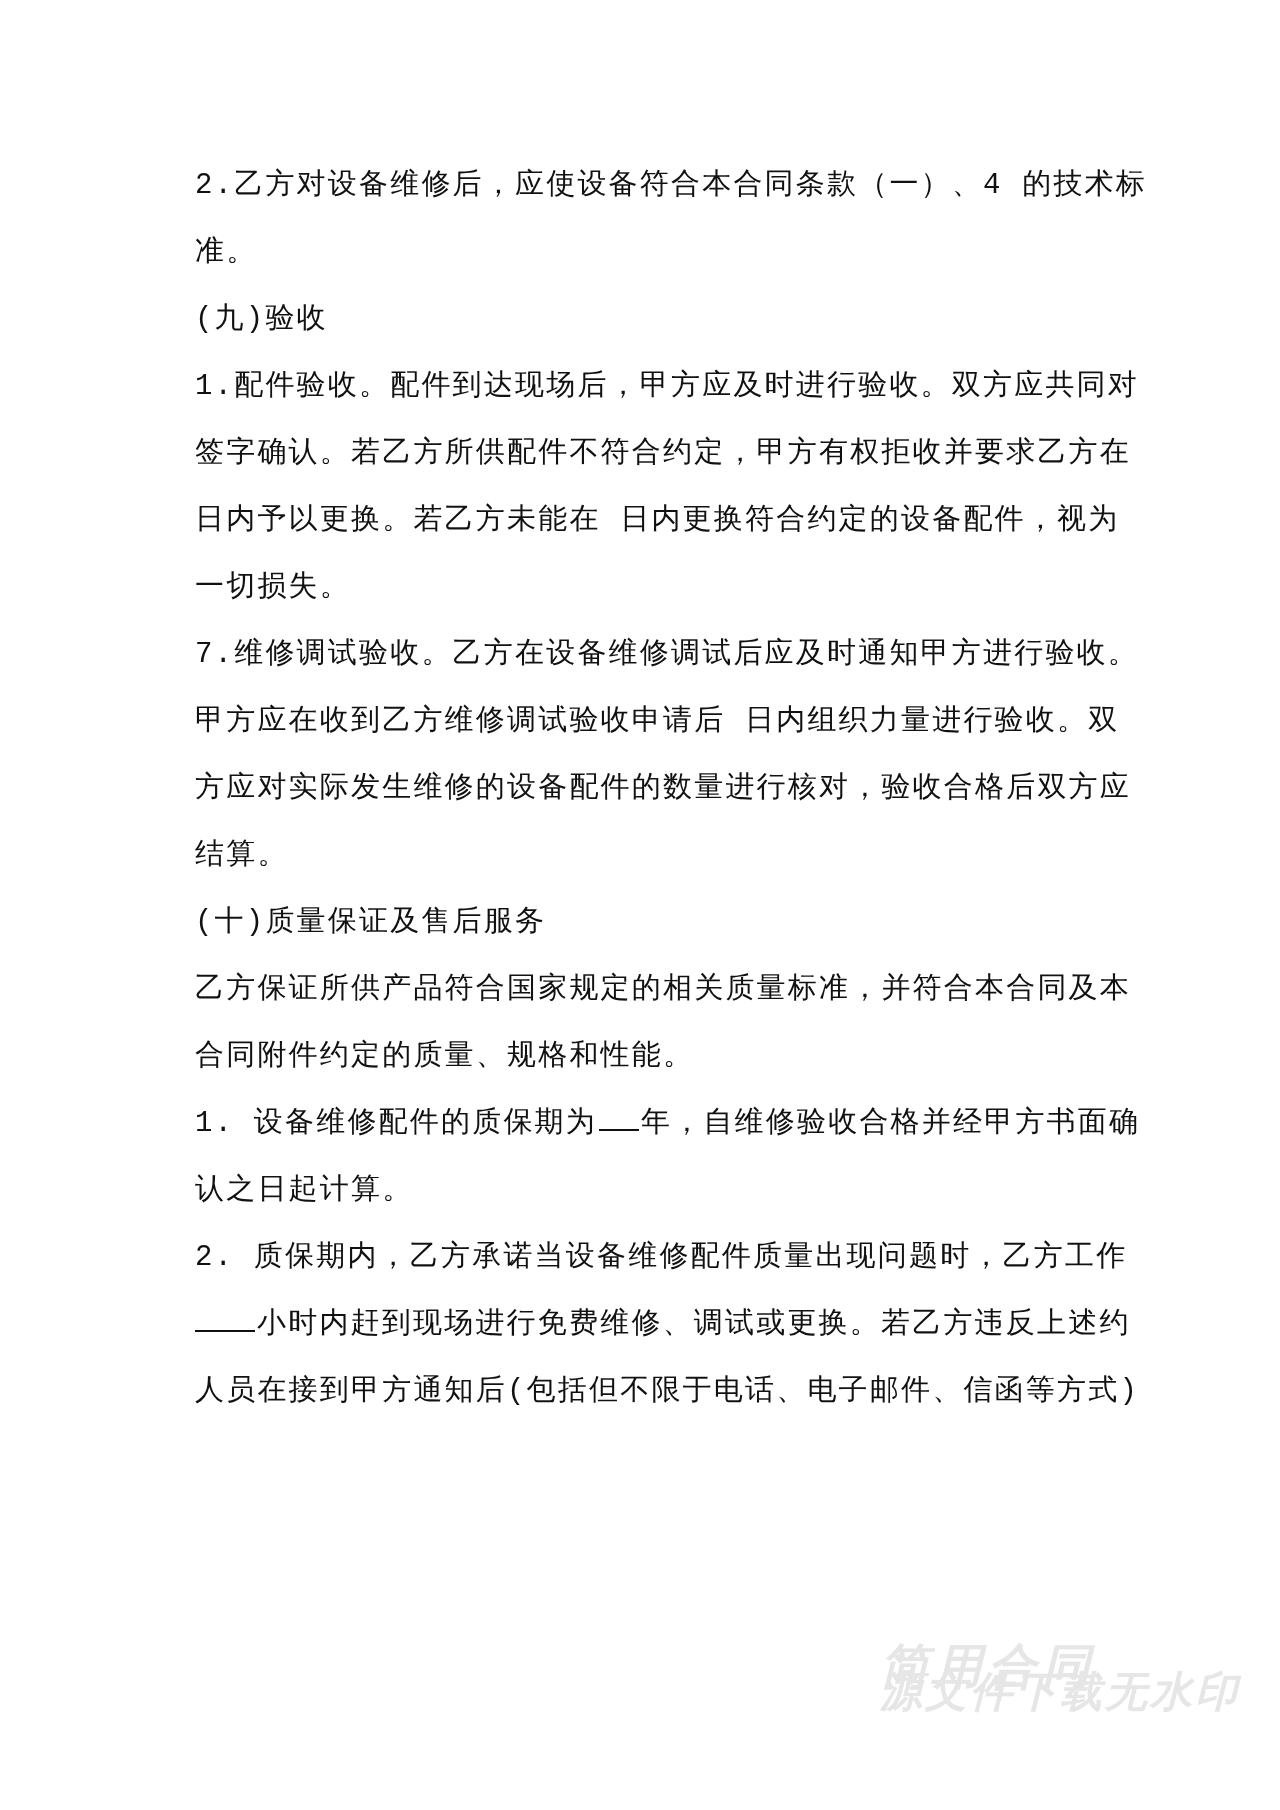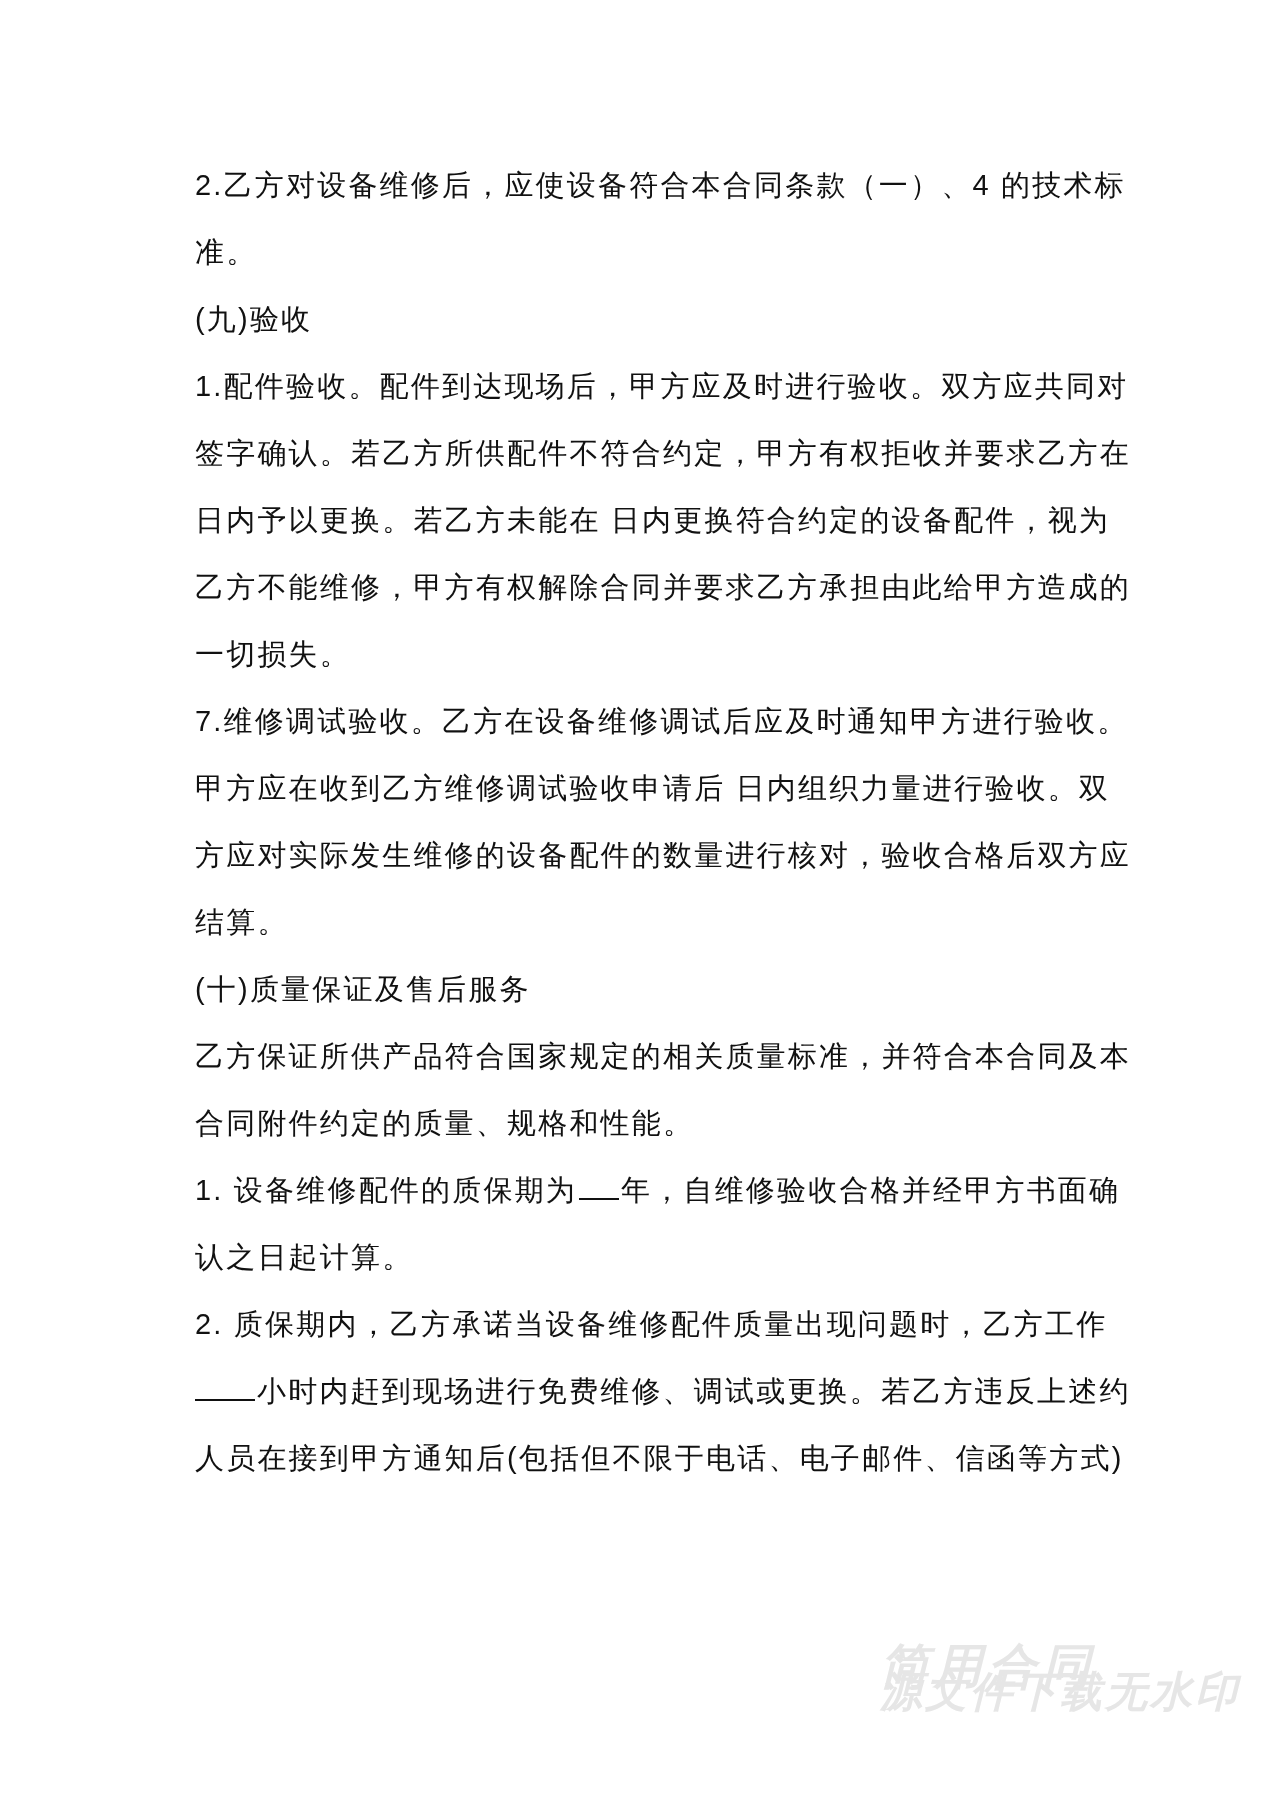--- a/index.html
+++ b/index.html
@@ -19,21 +19,21 @@
       top: 0;
       width: 1280px;
       height: 1810px;
       background: #ffffff;
     }
     .doc-body {
       position: absolute;
       left: 195px;
       top: 152px;
       width: 895px;
-      font-family: Liberation Sans, sans-serif;
+      font-family: Liberation Mono, monospace;
       font-size: 29px;
       line-height: 67px;
       color: #111111;
       letter-spacing: 2.2px;
     }
     .line {
       display: block;
       white-space: nowrap;
       height: 67px;
     }
@@ -75,21 +75,20 @@
 <body>
 
 <div class="page">
   <div class="doc-body">
     <span class="line">2.乙方对设备维修后，应使设备符合本合同条款（一）、4 的技术标</span>
     <span class="line">准。</span>
     <span class="line">(九)验收</span>
     <span class="line">1.配件验收。配件到达现场后，甲方应及时进行验收。双方应共同对</span>
     <span class="line">签字确认。若乙方所供配件不符合约定，甲方有权拒收并要求乙方在</span>
     <span class="line">日内予以更换。若乙方未能在 日内更换符合约定的设备配件，视为</span>
-    <span class="line">乙方不能维修，甲方有权解除合同并要求乙方承担由此给甲方造成的</span>
     <span class="line">一切损失。</span>
     <span class="line">7.维修调试验收。乙方在设备维修调试后应及时通知甲方进行验收。</span>
     <span class="line">甲方应在收到乙方维修调试验收申请后 日内组织力量进行验收。双</span>
     <span class="line">方应对实际发生维修的设备配件的数量进行核对，验收合格后双方应</span>
     <span class="line">结算。</span>
     <span class="line">(十)质量保证及售后服务</span>
     <span class="line">乙方保证所供产品符合国家规定的相关质量标准，并符合本合同及本</span>
     <span class="line">合同附件约定的质量、规格和性能。</span>
 
     <span class="line">

